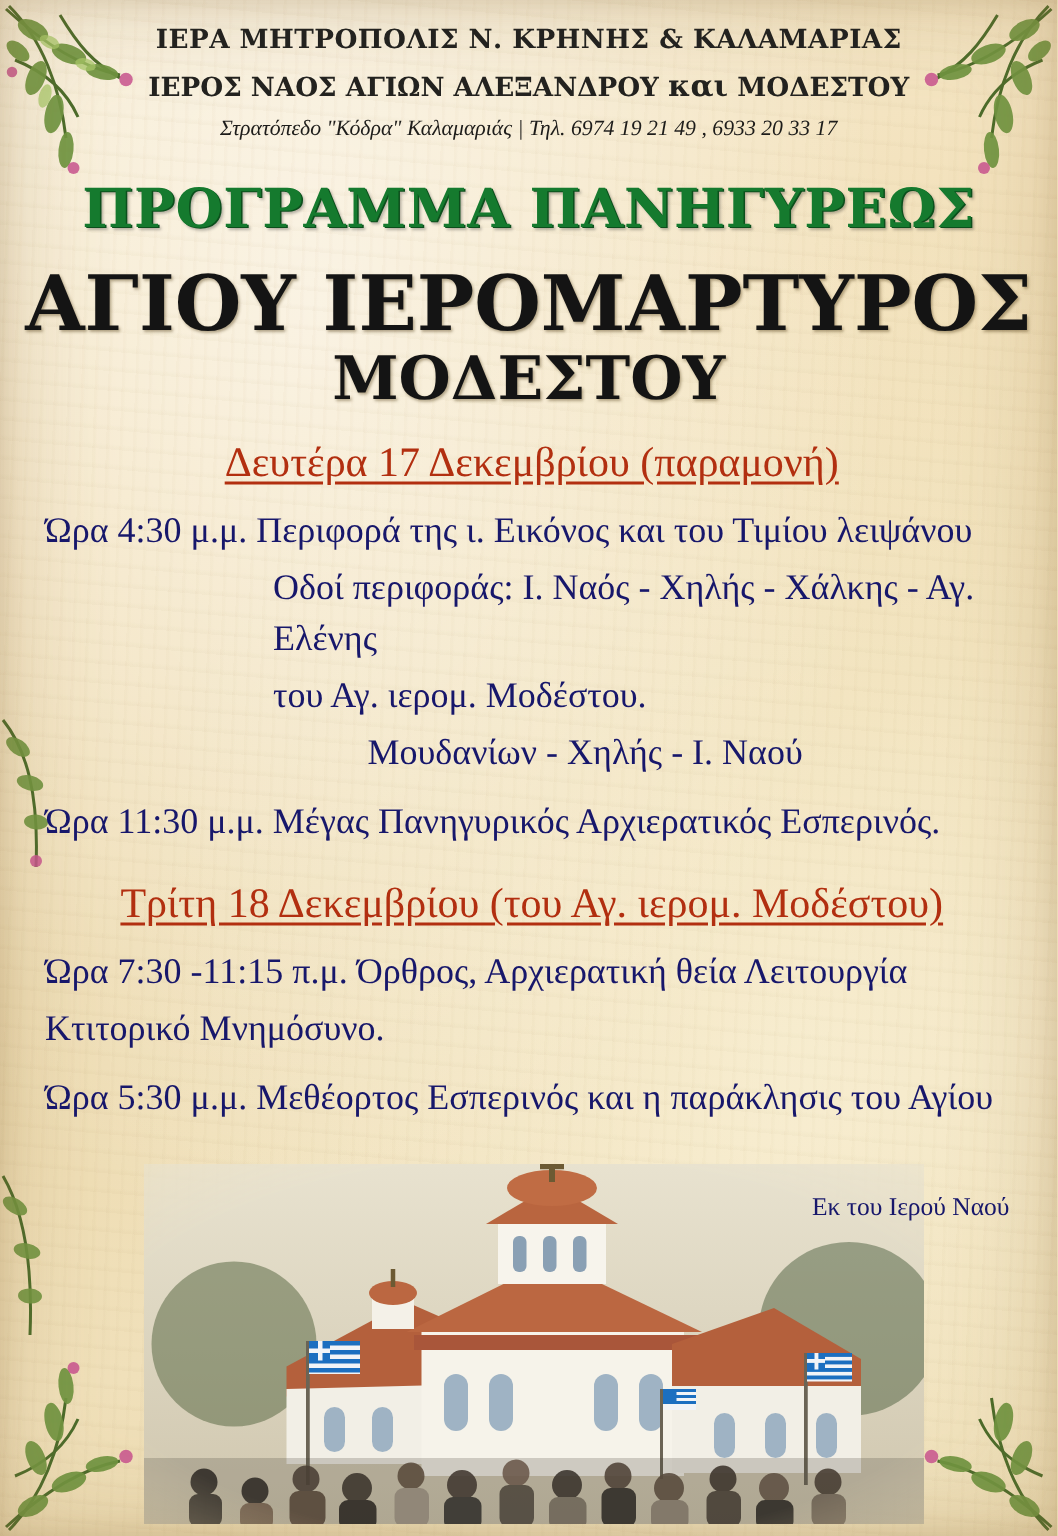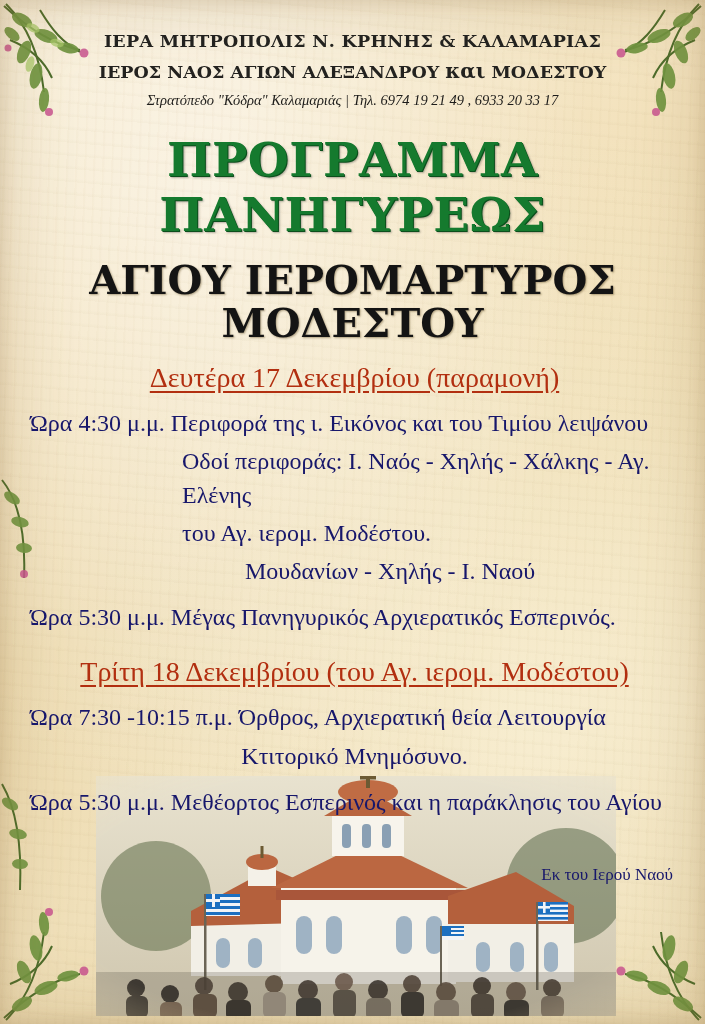--- a/index.html
+++ b/index.html
@@ -62,21 +62,21 @@
     height: 120px;
     pointer-events: none;
   }
   .side-sprig.left-mid { left: 0; top: 470px; }
   .side-sprig.left-low { left: 0; top: 780px; }
 
   
   .content {
     position: relative;
     z-index: 3;
-    padding-top: 30px;
+    padding-top: 16px;
     text-align: center;
   }
 
   .metropolis {
     font-family: "DejaVu Serif", serif;
     font-weight: bold;
     font-size: 17.5px;
     letter-spacing: .3px;
     color: #23221f;
     line-height: 1.35;
@@ -97,31 +97,31 @@
     font-style: italic;
     font-size: 14.5px;
     color: #1d1c1a;
     margin-top: 8px;
   }
 
   .title-program {
     margin-top: 23px;
     font-family: "DejaVu Serif", serif;
     font-weight: bold;
-    font-size: 47px;
+    font-size: 36px;
     letter-spacing: .5px;
     color: #157a2e;
     text-shadow: 1px 1px 0 #0c4f1c, 2px 2px 2px rgba(0,0,0,0.28);
   }
 
   .saint-line1 {
     margin-top: 16px;
     font-family: "DejaVu Serif", serif;
     font-weight: bold;
-    font-size: 40px;
+    font-size: 51px;
     color: #141414;
     text-shadow: 1px 1px 2px rgba(90,70,30,0.45);
     line-height: 1.08;
   }
   .saint-line2 {
     font-family: "DejaVu Serif", serif;
     font-weight: bold;
     font-size: 40px;
     color: #141414;
     text-shadow: 1px 1px 2px rgba(90,70,30,0.45);
@@ -159,21 +159,21 @@
   .entry {
     font-family: "Liberation Serif", serif;
     font-size: 24px;
     color: #17176b;
     line-height: 1.42;
     margin-bottom: 4px;
   }
   .indent-2 { padding-left: 152px; }
   .indent-3 { padding-left: 215px; }
   .center-line {
-    text-align: center;
+    text-align: left;
     font-size: 24px;
   }
   .gap-top { margin-top: 12px; }
 
   .signature {
     margin-top: 46px;
     text-align: right;
     padding-right: 32px;
     font-family: "Liberation Serif", serif;
     font-size: 17px;
@@ -335,25 +335,25 @@
     <div class="saint-line2">ΜΟΔΕΣΤΟΥ</div>
 
     <div class="program">
 
       <div class="day-heading">Δευτέρα  17 Δεκεμβρίου (παραμονή)</div>
 
       <div class="entry">Ώρα 4:30  μ.μ.  Περιφορά της ι. Εικόνος και του Τιμίου λειψάνου</div>
       <div class="entry indent-2">Οδοί περιφοράς: Ι. Ναός - Χηλής - Χάλκης - Αγ. Ελένης</div>
       <div class="entry indent-2">του Αγ. ιερομ. Μοδέστου.</div>
       <div class="entry indent-3">Μουδανίων - Χηλής - Ι. Ναού</div>
-      <div class="entry gap-top">Ώρα 5:30 μ.μ.  Μέγας Πανηγυρικός Αρχιερατικός Εσπερινός.</div>
+      <div class="entry gap-top">Ώρα 11:30 μ.μ.  Μέγας Πανηγυρικός Αρχιερατικός Εσπερινός.</div>
 
       <div class="day-heading second">Τρίτη 18 Δεκεμβρίου (του Αγ. ιερομ. Μοδέστου)</div>
 
-      <div class="entry">Ώρα 7:30 -10:15 π.μ.  Όρθρος, Αρχιερατική θεία Λειτουργία</div>
+      <div class="entry">Ώρα 7:30 -11:15 π.μ.  Όρθρος, Αρχιερατική θεία Λειτουργία</div>
       <div class="entry center-line">Κτιτορικό Μνημόσυνο.</div>
       <div class="entry gap-top">Ώρα 5:30 μ.μ.  Μεθέορτος Εσπερινός και η παράκλησις του Αγίου</div>
 
     </div>
 
     <div class="signature">Εκ του Ιερού Ναού</div>
   </div>
 
   <div class="photo-wrap">
     <div class="photo-sky"></div>

